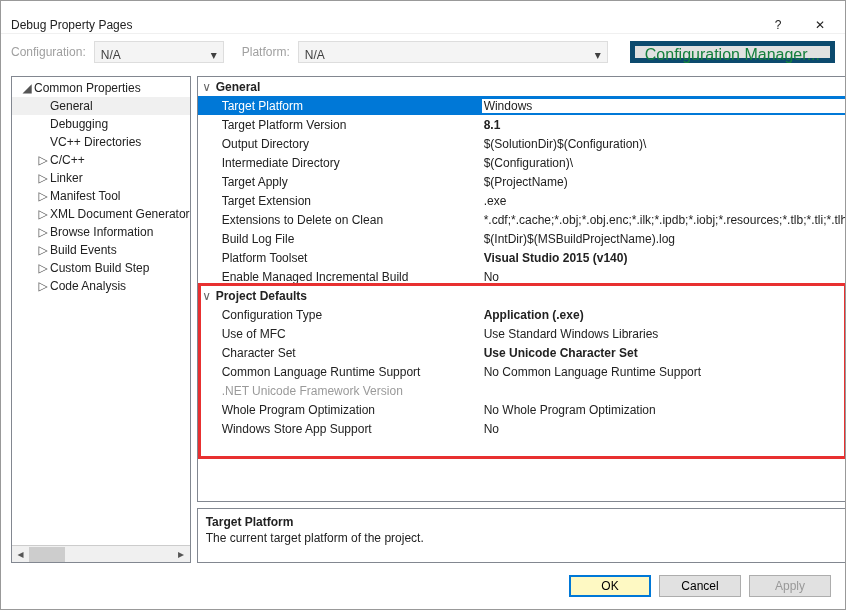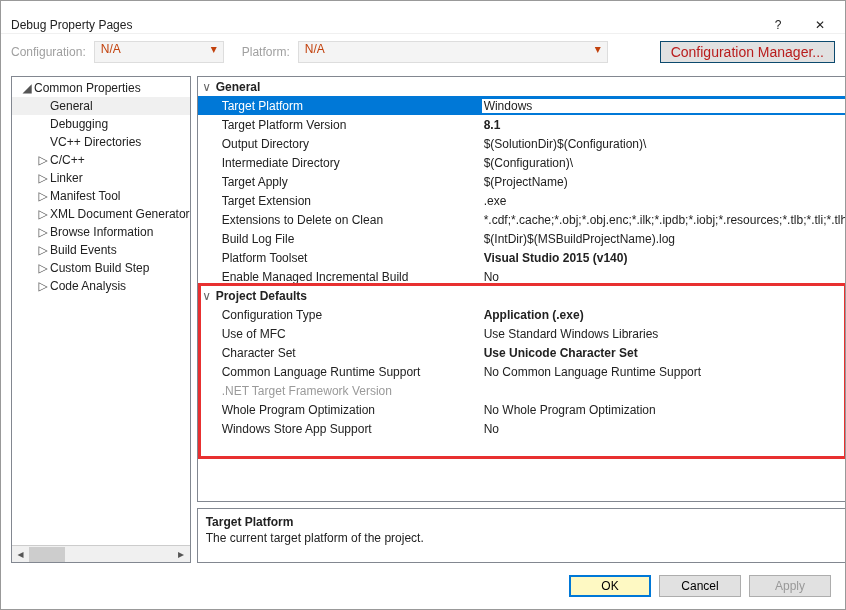--- a/index.html
+++ b/index.html
@@ -4,23 +4,23 @@
 <style>
   * { box-sizing: border-box; font-family: "Segoe UI", Tahoma, sans-serif; }
   html, body { margin: 0; padding: 0; }
   body { width: 846px; height: 610px; background: #fff; border: 1px solid #999; font-size: 12px; color: #222; position: relative; }
   .titlebar { height: 32px; display:flex; align-items:center; padding:16px 4px 0 10px; }
   .titlebar .title { font-size: 12px; }
   .titlebar .spacer { flex:1; }
   .titlebar .btn { width: 42px; height:28px; display:flex; align-items:center; justify-content:center; color:#222; }
   .toolbar { height: 36px; display:flex; align-items:center; gap:6px; padding:0 10px; border-top:1px solid #f0f0f0; }
   .toolbar .lbl { color:#a0a0a0; margin-right:2px; }
-  .toolbar .cbx { display:flex; align-items:flex-start; justify-content:space-between; border:1px solid #ccc; background:#fff; height:22px; padding:0 6px; color:#c2410c; }
+  .toolbar .cbx { display:flex; align-items:flex-end; justify-content:space-between; border:1px solid #ccc; background:#fff; height:22px; padding:0 6px; color:#404040; }
   .toolbar .cbx.disabled { background:#f4f4f4; border-color:#ddd; }
-  .toolbar .cfgmgr { height:22px; background:#e1e1e1; border:1px solid #0c4a6e; color:#b91c1c; padding:0 10px; font-size:14px; }
+  .toolbar .cfgmgr { height:22px; background:#e1e1e1; border:5px solid #0c4a6e; color:#15803d; padding:0 10px; font-size:16px; }
   .main { display:flex; position:absolute; top:75px; bottom:46px; left:10px; right:10px; }
   .tree-pane { width:192px; border:1px solid #828790; position:relative; display:flex; flex-direction:column; }
   .tree-pane .tree { flex:1; overflow:hidden; padding:2px 0; }
   .tree-item { display:flex; align-items:center; height:18px; padding-left:8px; white-space:nowrap; cursor:default; }
   .tree-item .arrow { width:14px; display:inline-flex; justify-content:center; color:#555; }
   .tree-item.lvl1 { font-size:12px; }
   .tree-item.lvl2 { padding-left:24px; }
   .tree-item.sel { background:#f0f0f0; }
   .tree-pane .hscroll { height:17px; background:#f0f0f0; border-top:1px solid #ccc; display:flex; align-items:center; }
   .tree-pane .hscroll .arrow-btn { width:17px; height:17px; display:flex; align-items:center; justify-content:center; color:#555; }
@@ -215,21 +215,21 @@
           <span class="label">Character Set</span>
           <span class="value">Use Unicode Character Set</span>
         </div>
       <div class="grid-row prop">
           <span class="expcol"></span>
           <span class="label">Common Language Runtime Support</span>
           <span class="value">No Common Language Runtime Support</span>
         </div>
       <div class="grid-row prop disabled">
           <span class="expcol"></span>
-          <span class="label">.NET Target Framework Version</span>
+          <span class="label">.NET Unicode Framework Version</span>
           <span class="value"></span>
         </div>
       <div class="grid-row prop">
           <span class="expcol"></span>
           <span class="label">Whole Program Optimization</span>
           <span class="value">No Whole Program Optimization</span>
         </div>
       <div class="grid-row prop">
           <span class="expcol"></span>
           <span class="label">Windows Store App Support</span>

